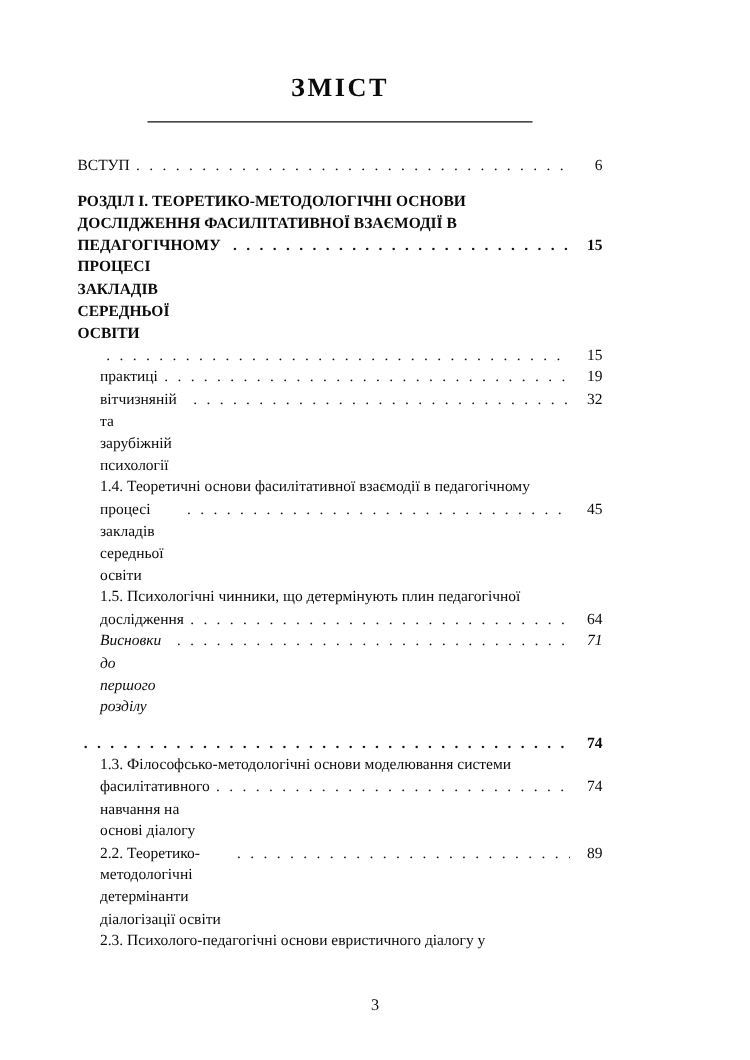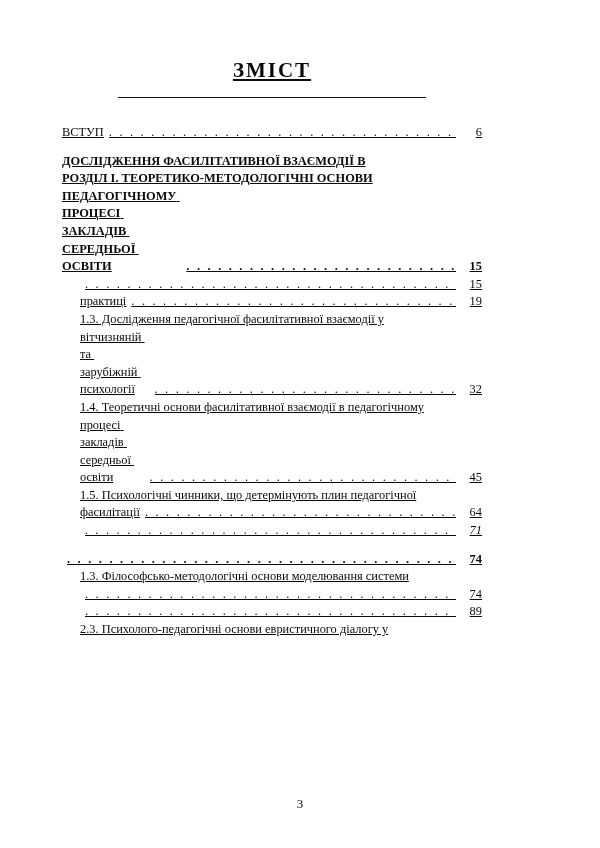--- a/index.html
+++ b/index.html
@@ -14,41 +14,40 @@
     color: #0b0b0b;
     position: relative;
     overflow: hidden;
   }
   .page {
     width: 544px;
     height: 848px;
     box-sizing: border-box;
     padding: 52px 62px 15px 62px;
     position: relative;
-    text-decoration: underline;
   }
   .title {
     text-align: center;
     font-size: 21px;
     font-weight: bold;
     letter-spacing: 2px;
     margin: 6px 0 0 0;
     font-family: "Liberation Serif", serif;
   }
   .rule {
     border: none;
     border-top: 1px solid #111;
     margin: 14px 56px 0 56px;
   }
   .toc {
     margin-top: 26px;
   }
   .entry {
     display: flex;
-    align-items: flex-end;
+    align-items: flex-start;
     font-size: 12.4px;
     line-height: 17.6px;
   }
   .entry .txt {
     white-space: pre-wrap;
   }
   .entry .leader {
     flex: 1 1 auto;
     overflow: hidden;
     white-space: nowrap;
@@ -92,87 +91,89 @@
   <div class="toc" id="toc-root">
       <div class="entry-group lvl0">
         <div class="entry">
           <span class="txt">ВСТУП</span>
           <span class="leader">. . . . . . . . . . . . . . . . . . . . . . . . . . . . . . . . . . . . . . . . . . . . . . . . . . . . . . . . . . . . . . . . . . . . . . . . . . . . . . . . </span>
           <span class="pg">6</span>
         </div>
       </div>
       <div class="block-gap"></div>
       <div class="entry-group lvl0">
+        <div class="cont bold">РОЗДІЛ I. ТЕОРЕТИКО-МЕТОДОЛОГІЧНІ ОСНОВИ</div>
         <div class="cont bold">ДОСЛІДЖЕННЯ ФАСИЛІТАТИВНОЇ ВЗАЄМОДІЇ В</div>
-        <div class="cont bold">РОЗДІЛ I. ТЕОРЕТИКО-МЕТОДОЛОГІЧНІ ОСНОВИ</div>
         <div class="entry bold">
           <span class="txt">ПЕДАГОГІЧНОМУ ПРОЦЕСІ ЗАКЛАДІВ СЕРЕДНЬОЇ ОСВІТИ</span>
           <span class="leader">. . . . . . . . . . . . . . . . . . . . . . . . . . . . . . . . . . . . . . . . . . . . . . . . . . . . . . . . . . . . . . . . . . . . . . . . . . . . . . . . </span>
           <span class="pg">15</span>
         </div>
       </div>
       <div class="entry-group lvl1">
         <div class="entry">
           <span class="leader">. . . . . . . . . . . . . . . . . . . . . . . . . . . . . . . . . . . . . . . . . . . . . . . . . . . . . . . . . . . . . . . . . . . . . . . . . . . . . . . . </span>
           <span class="pg">15</span>
         </div>
       </div>
       <div class="entry-group lvl1">
         <div class="entry">
           <span class="txt">практиці</span>
           <span class="leader">. . . . . . . . . . . . . . . . . . . . . . . . . . . . . . . . . . . . . . . . . . . . . . . . . . . . . . . . . . . . . . . . . . . . . . . . . . . . . . . . </span>
           <span class="pg">19</span>
         </div>
       </div>
       <div class="entry-group lvl1">
-        <div class="cont">1.3. Дослідження педагогічної фасилітативної взаємодії у</div>
         <div class="entry">
           <span class="txt">вітчизняній та зарубіжній психології</span>
           <span class="leader">. . . . . . . . . . . . . . . . . . . . . . . . . . . . . . . . . . . . . . . . . . . . . . . . . . . . . . . . . . . . . . . . . . . . . . . . . . . . . . . . </span>
           <span class="pg">32</span>
         </div>
       </div>
       <div class="entry-group lvl1">
         <div class="cont">1.4. Теоретичні основи фасилітативної взаємодії в педагогічному</div>
         <div class="entry">
           <span class="txt">процесі закладів середньої освіти</span>
           <span class="leader">. . . . . . . . . . . . . . . . . . . . . . . . . . . . . . . . . . . . . . . . . . . . . . . . . . . . . . . . . . . . . . . . . . . . . . . . . . . . . . . . </span>
           <span class="pg">45</span>
         </div>
       </div>
       <div class="entry-group lvl1">
         <div class="cont">1.5. Психологічні чинники, що детермінують плин педагогічної</div>
         <div class="entry">
-          <span class="txt">фасилітації</span>
+          <span class="txt">дослідження</span>
           <span class="leader">. . . . . . . . . . . . . . . . . . . . . . . . . . . . . . . . . . . . . . . . . . . . . . . . . . . . . . . . . . . . . . . . . . . . . . . . . . . . . . . . </span>
           <span class="pg">64</span>
         </div>
       </div>
       <div class="entry-group lvl1">
         <div class="entry italic">
+          <span class="txt">Висновки до першого розділу</span>
           <span class="leader">. . . . . . . . . . . . . . . . . . . . . . . . . . . . . . . . . . . . . . . . . . . . . . . . . . . . . . . . . . . . . . . . . . . . . . . . . . . . . . . . </span>
           <span class="pg">71</span>
         </div>
       </div>
       <div class="block-gap"></div>
       <div class="entry-group lvl0">
         <div class="entry bold">
           <span class="leader">. . . . . . . . . . . . . . . . . . . . . . . . . . . . . . . . . . . . . . . . . . . . . . . . . . . . . . . . . . . . . . . . . . . . . . . . . . . . . . . . </span>
           <span class="pg">74</span>
         </div>
       </div>
       <div class="entry-group lvl1">
         <div class="cont">1.3. Філософсько-методологічні основи моделювання системи</div>
         <div class="entry">
+          <span class="txt">фасилітативного навчання на основі діалогу</span>
           <span class="leader">. . . . . . . . . . . . . . . . . . . . . . . . . . . . . . . . . . . . . . . . . . . . . . . . . . . . . . . . . . . . . . . . . . . . . . . . . . . . . . . . </span>
           <span class="pg">74</span>
         </div>
       </div>
       <div class="entry-group lvl1">
         <div class="entry">
+          <span class="txt">2.2. Теоретико-методологічні детермінанти  діалогізації освіти</span>
           <span class="leader">. . . . . . . . . . . . . . . . . . . . . . . . . . . . . . . . . . . . . . . . . . . . . . . . . . . . . . . . . . . . . . . . . . . . . . . . . . . . . . . . </span>
           <span class="pg">89</span>
         </div>
       </div>
       <div class="entry-group lvl1">
         <div class="cont">2.3. Психолого-педагогічні основи евристичного діалогу у</div>
       </div>
     </div>
 
   <div class="folio">3</div>

